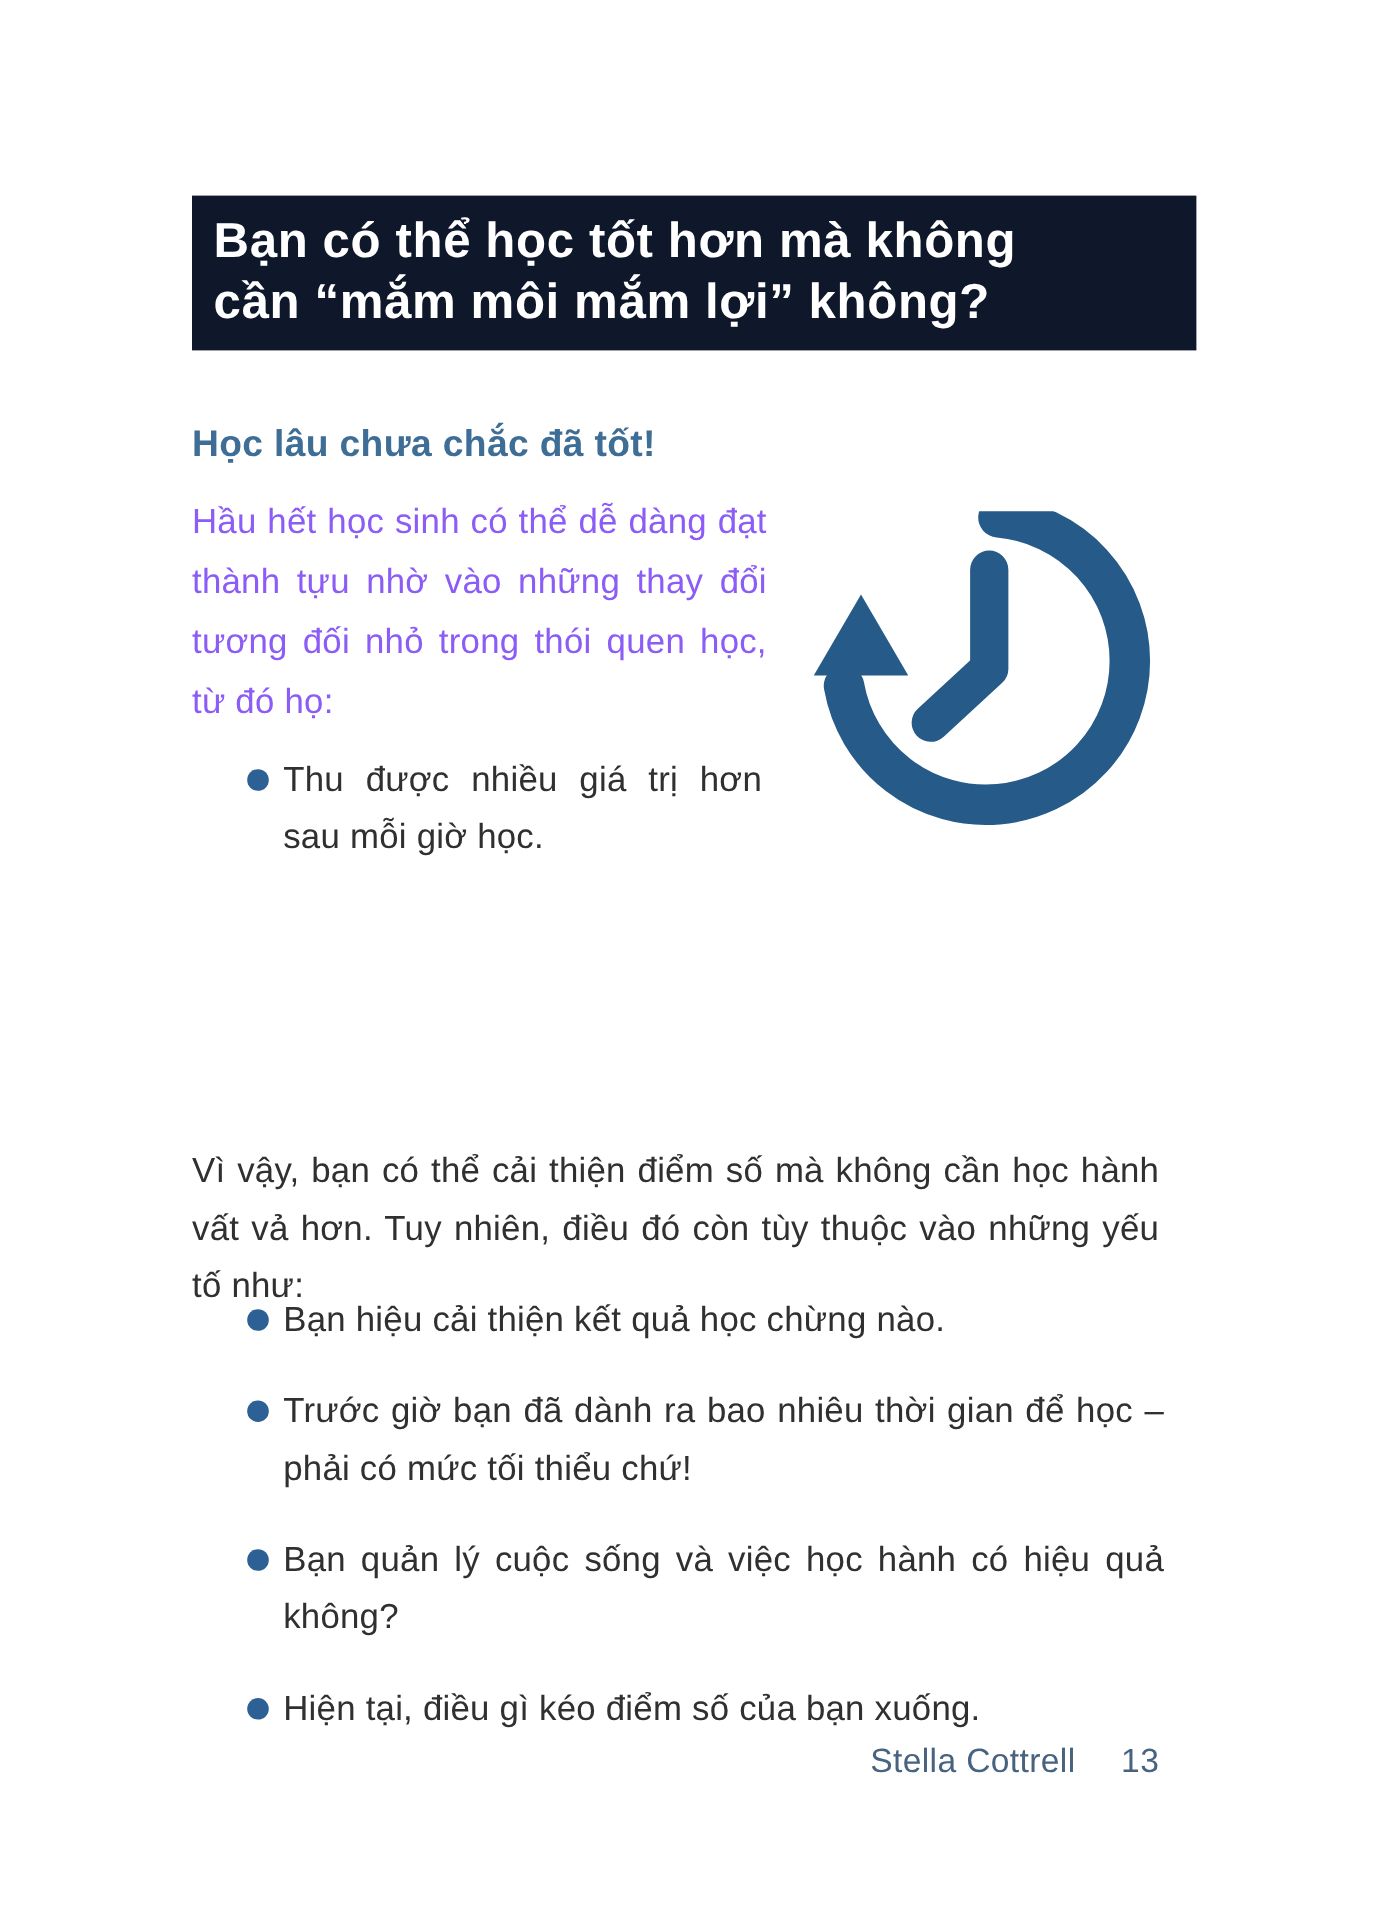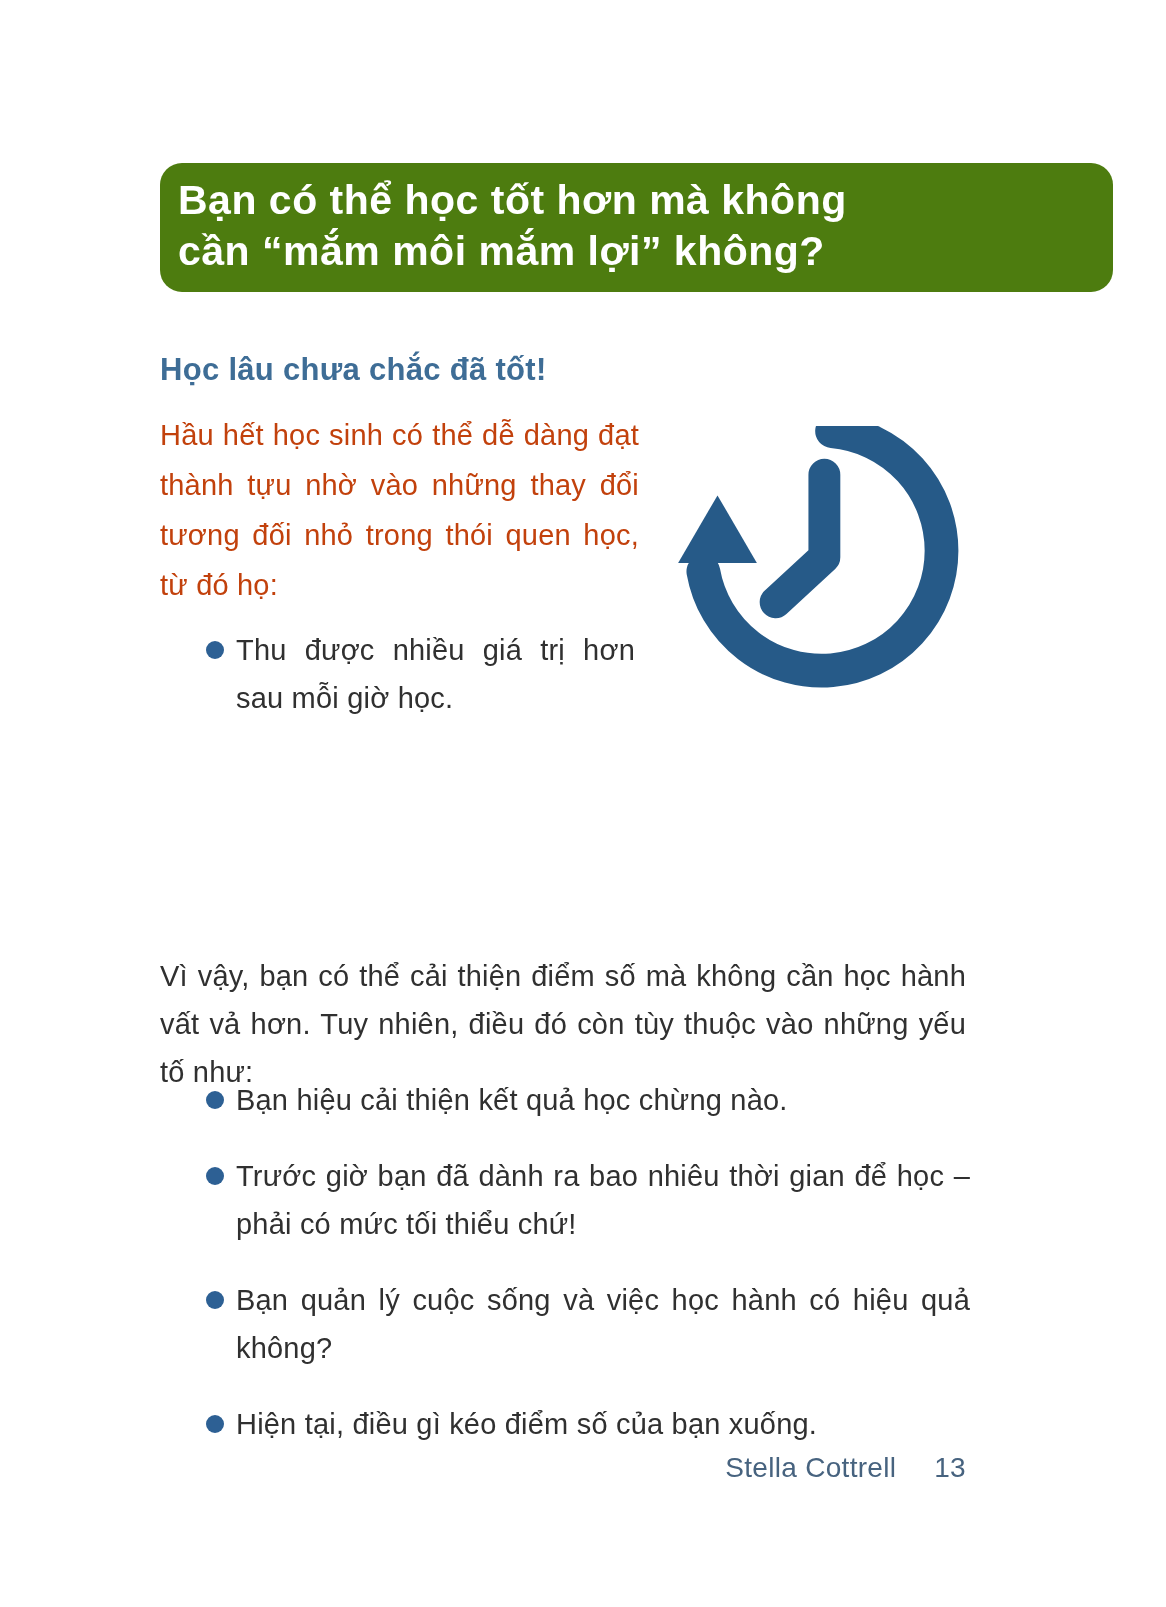--- a/index.html
+++ b/index.html
@@ -10,25 +10,24 @@
     position: relative;
     width: 1166px;
     height: 1607px;
     background: #ffffff;
     overflow: hidden;
   }
 
   .banner {
     position: absolute;
     left: 160px; top: 163px;
-    width: 953px; height: 129px;
-    background: #4d7c0f;
+    width: 837px; height: 129px;
+    background: #0f172a;
     color: #ffffff;
     padding: 12px 18px;
-    border-radius: 22px;
   }
   .banner-line {
     font-size: 41px;
     font-weight: 700;
     line-height: 51px;
     letter-spacing: 0.5px;
   }
 
   .section-heading {
     position: absolute;
@@ -45,21 +44,21 @@
     left: 160px; top: 410px;
     width: 806px;
     display: flex;
     align-items: flex-start;
   }
   .col-text { width: 479px; }
 
   .para {
     font-size: 29px;
     line-height: 50px;
-    color: #c2410c;
+    color: #8b5cf6;
     text-align: justify;
     letter-spacing: 0.2px;
   }
   .para-full {
     position: absolute;
     left: 160px;
     width: 806px;
     font-size: 29px;
     line-height: 48px;
     color: #303030;

